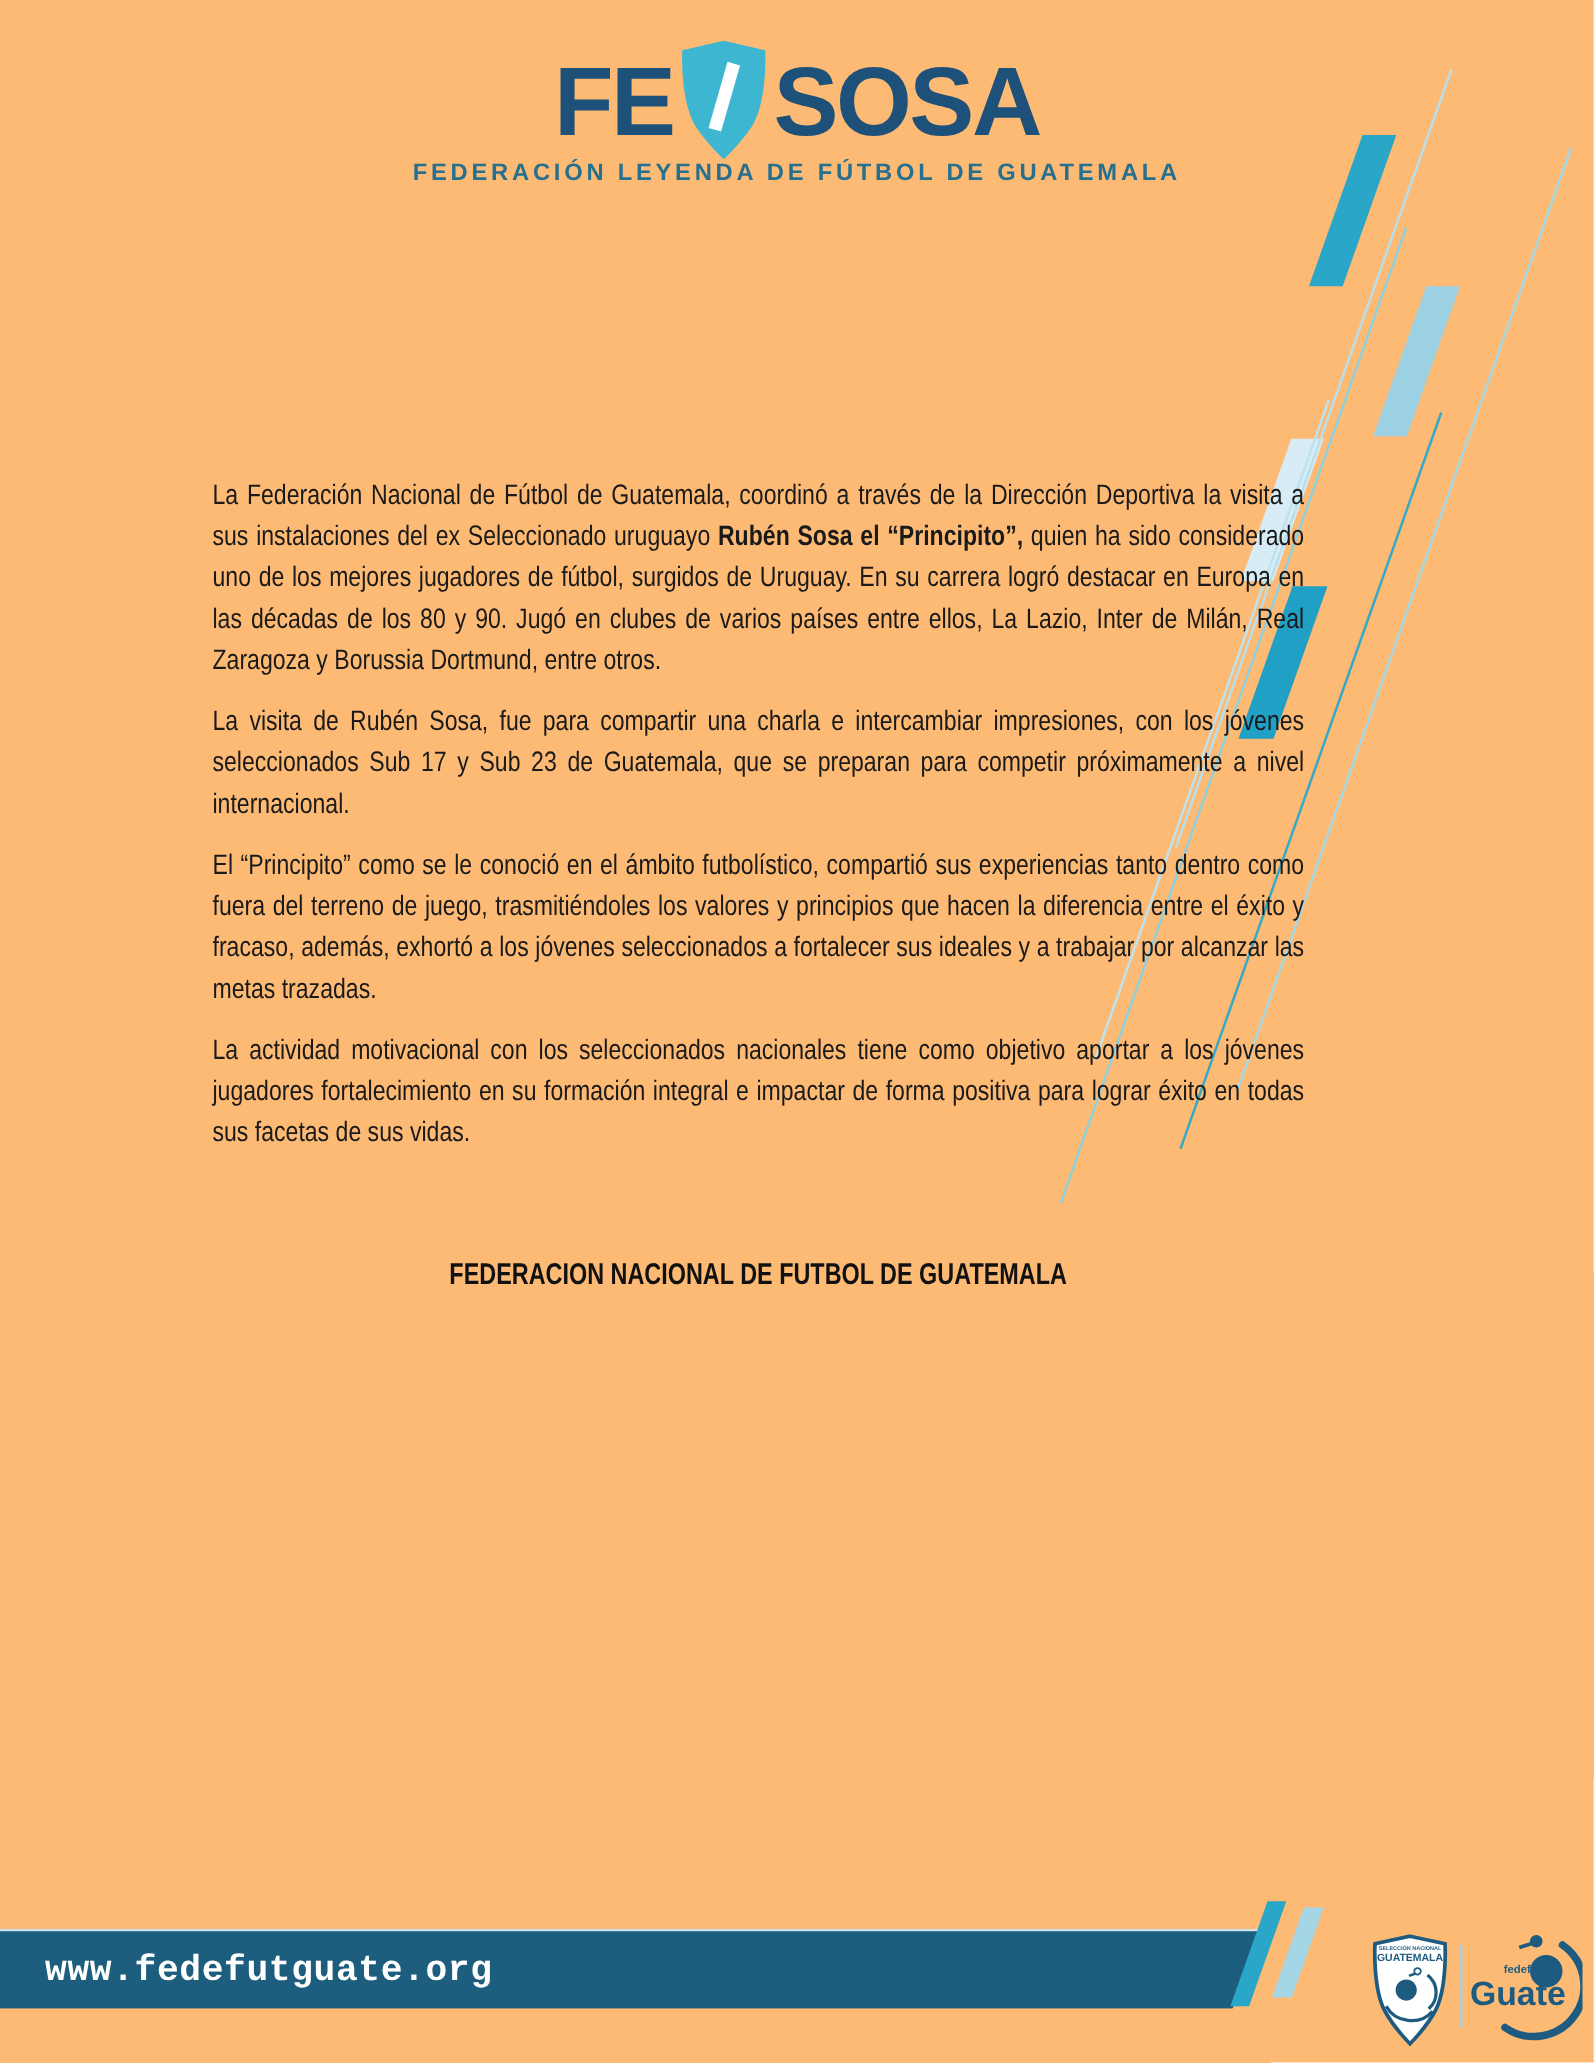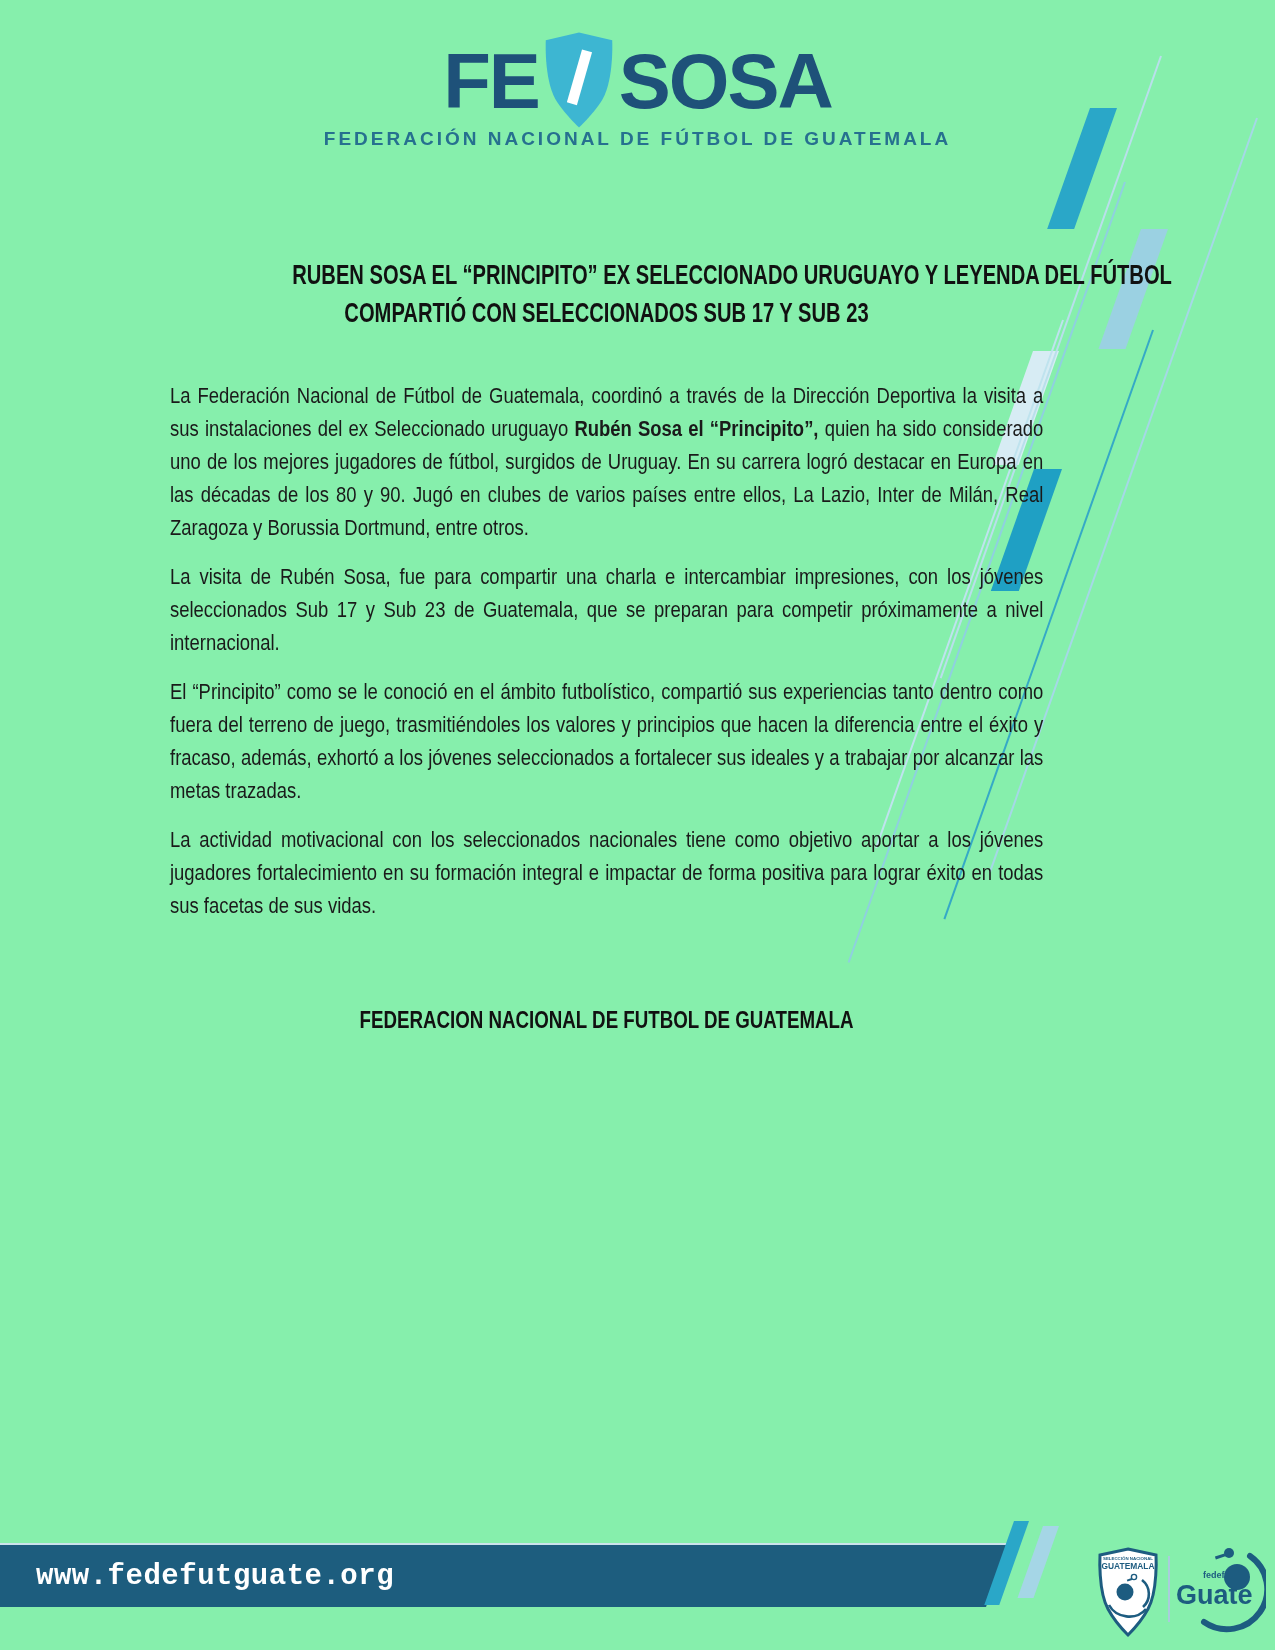--- a/index.html
+++ b/index.html
@@ -1,17 +1,17 @@
 <!DOCTYPE html>
 <html><head>
 <meta charset="utf-8">
 <style>
   html,body{margin:0;padding:0;background:#ffffff;}
   .page{
-    position:relative;width:1275px;height:1650px;background:#86efac;overflow:hidden;
+    position:relative;width:1275px;height:1650px;background:#fdba74;overflow:hidden;
     font-family:"Liberation Sans","DejaVu Sans",sans-serif;color:#1a1a1a;
   }
   
   .decor{position:absolute;z-index:0;}
   .stripe{transform:skewX(-19.5deg);transform-origin:0 0;}
   .d1{left:1090px;top:108px;width:27px;height:121px;background:#2aa7c8;}
   .d2{left:1141px;top:229px;width:27px;height:120px;background:#9bd1e2;}
   .d3{left:1033px;top:351px;width:26px;height:114px;background:#d7ecf4;}
   .d4{left:1034px;top:469px;width:28px;height:122px;background:#1fa0c4;}
   .dline{position:absolute;width:2px;transform-origin:50% 0;transform:rotate(19.5deg);z-index:0;}
@@ -71,28 +71,22 @@
   <div class="dline l5"></div>
 
   <div class="header-logo">
     <span class="logo-word">FE</span>
     <svg class="logo-shield" viewBox="0 0 78 106" aria-hidden="true">
       <path d="M39 2 L74 10 C74 10 76 50 64 72 C56 86 39 102 39 102 C39 102 22 86 14 72 C2 50 4 10 4 10 Z" fill="#3db6d2"></path>
       <rect x="34" y="20" width="11" height="58" fill="#ffffff" transform="rotate(16 39 49)"></rect>
     </svg>
     <span class="logo-word">SOSA</span>
   </div>
-  <div class="header-subtitle">FEDERACIÓN NACIONAL DE FÚTBOL DE GUATEMALA</div>
+  <div class="header-subtitle">FEDERACIÓN LEYENDA DE FÚTBOL DE GUATEMALA</div>
 
-  <div class="title-block">
-    <div class="title-scale">
-      <div class="title-line">RUBEN SOSA EL “PRINCIPITO” EX SELECCIONADO URUGUAYO Y LEYENDA DEL FÚTBOL</div>
-      <div class="title-line">COMPARTIÓ CON SELECCIONADOS SUB 17 Y SUB 23</div>
-    </div>
-  </div>
 
   <div class="body-block">
     <div class="body-scale">
         <p class="para"><span>La Federación Nacional de Fútbol de Guatemala, coordinó a través de la Dirección Deportiva la visita a sus instalaciones del ex Seleccionado uruguayo </span><span class="b">Rubén Sosa el “Principito”,</span><span> quien ha sido considerado uno de los mejores jugadores de fútbol, surgidos de Uruguay. En su carrera logró destacar en Europa en las décadas de los 80 y 90.  Jugó en clubes de varios países entre ellos, La Lazio, Inter de Milán, Real Zaragoza y Borussia Dortmund, entre otros.</span></p>
         <p class="para"><span>La visita de Rubén Sosa, fue para compartir una charla e intercambiar impresiones, con los jóvenes seleccionados Sub 17 y Sub 23 de Guatemala, que se preparan para competir próximamente a nivel internacional.</span></p>
         <p class="para"><span>El “Principito” como se le conoció en el ámbito futbolístico, compartió sus experiencias tanto dentro como fuera del terreno de juego, trasmitiéndoles los valores y principios que hacen la diferencia entre el éxito y fracaso, además, exhortó a los jóvenes seleccionados a fortalecer sus ideales y a trabajar por alcanzar las metas trazadas.</span></p>
         <p class="para"><span>La actividad motivacional con los seleccionados nacionales tiene como objetivo aportar a los jóvenes jugadores fortalecimiento en su formación integral e impactar de forma positiva para lograr éxito en todas sus facetas de sus vidas.</span></p>
       </div>
   </div>
 

